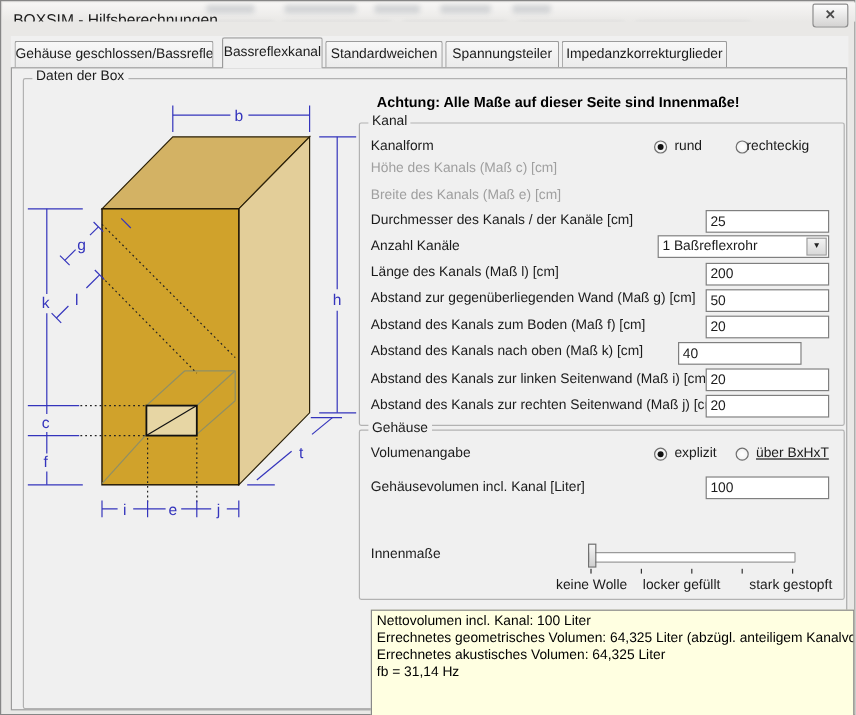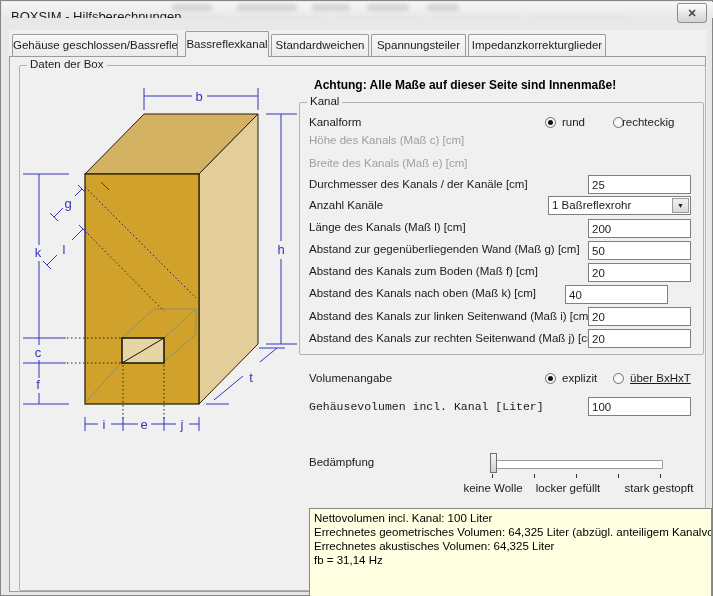--- a/index.html
+++ b/index.html
@@ -206,31 +206,34 @@
 
   <span class="lbl" style="left:308px;top:286px;">Abstand des Kanals nach oben (Maß k) [cm]</span>
   <input class="tbox" style="left: 564px; top: 284px;" value="40">
 
   <span class="lbl" style="left:308px;top:309px;">Abstand des Kanals zur linken Seitenwand (Maß i) [cm]</span>
   <input class="tbox" style="left: 587px; top: 306px;" value="20">
 
   <span class="lbl" style="left:308px;top:331px;">Abstand des Kanals zur rechten Seitenwand (Maß j) [cm]</span>
   <input class="tbox" style="left: 587px; top: 328px;" value="20">
 
+  <div class="groupbox gb-geh">
+    <span class="gb-label">Gehäuse</span>
+  </div>
 
   <span class="lbl" style="left:308px;top:371px;">Volumenangabe</span>
   <span class="radio sel" style="left:544px;top:372px;"></span>
   <span class="lbl" style="left:561px;top:371px;">explizit</span>
   <span class="radio" style="left:612px;top:372px;"></span>
   <span class="lbl" style="left:629px;top:371px;text-decoration:underline;">über BxHxT</span>
 
-  <span class="lbl" style="left:308px;top:399px;font-family:Liberation Mono, monospace;">Gehäusevolumen incl. Kanal [Liter]</span>
+  <span class="lbl" style="left:308px;top:399px;">Gehäusevolumen incl. Kanal [Liter]</span>
   <input class="tbox" style="left: 587px; top: 396px;" value="100">
 
-  <span class="lbl" style="left:308px;top:455px;">Bedämpfung</span>
+  <span class="lbl" style="left:308px;top:455px;">Innenmaße</span>
   <div class="slider-track"></div>
   <div class="slider-thumb"></div>
   <span class="tickmark" style="left:491px;"></span>
   <span class="tickmark" style="left:533px;"></span>
   <span class="tickmark" style="left:575px;"></span>
   <span class="tickmark" style="left:617px;"></span>
   <span class="tickmark" style="left:659px;"></span>
   <span class="slider-lbl" style="left:492px;">keine Wolle</span>
   <span class="slider-lbl" style="left:567px;">locker gefüllt</span>
   <span class="slider-lbl" style="left:658px;">stark gestopft</span>

